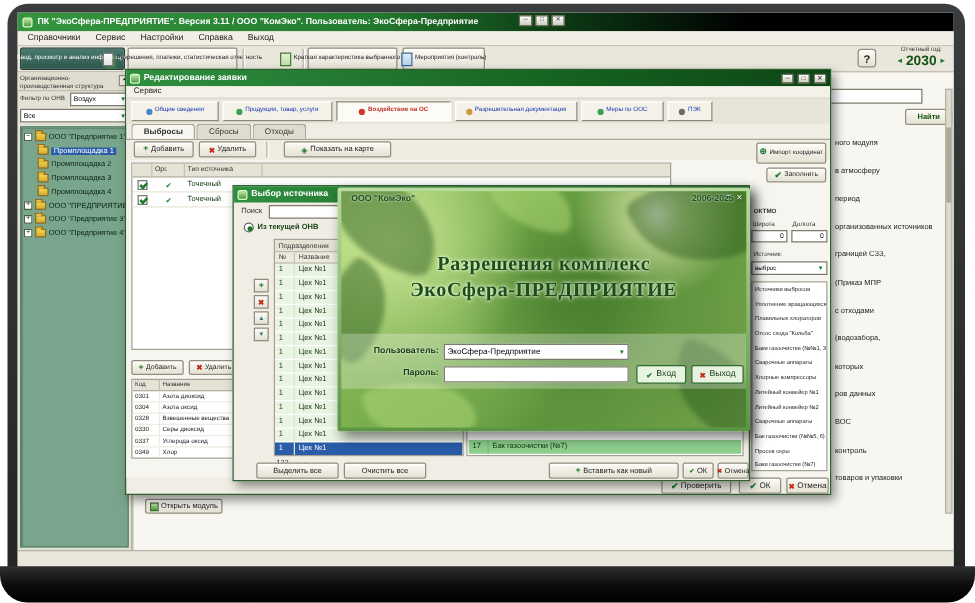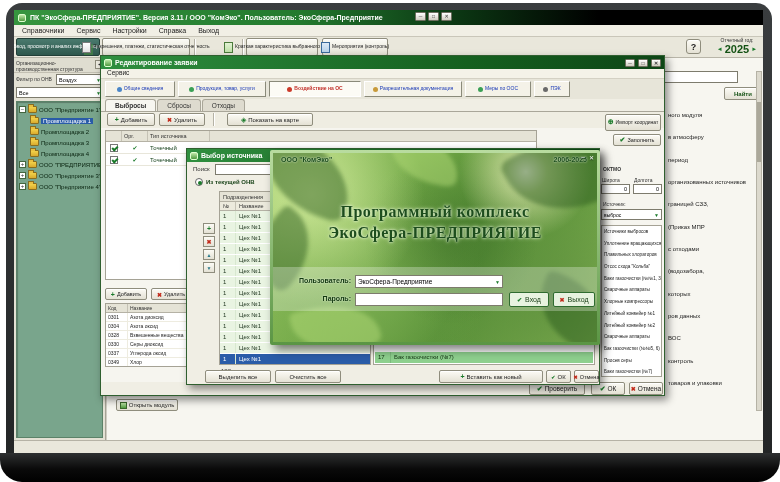--- a/index.html
+++ b/index.html
@@ -285,21 +285,21 @@
         <span class="doc-ic doc-b"></span>
         <span>Мероприятия (контроль)</span>
       </div>
       <div class="btn help-btn">
         <span>?</span>
       </div>
       <div class="yearbox">
         <span class="yl">Отчетный год:</span>
         <span class="yearrow">
           <span class="arr">◄</span>
-          <span class="yv">2025</span>
+          <span class="yv">2030</span>
           <span class="arr">►</span>
         </span>
       </div>
     </div>
 
     <div class="lp">
       <div class="lp-head">
         <span>Организационно-производственная структура</span>
         <span class="lp-headbtn">◄</span>
       </div>
@@ -700,21 +700,21 @@
         <span class="leaf" style="left:262px;top:128px;width:75px;height:62px;transform:rotate(22deg)"></span>
 
         <span class="sp-co">ООО "КомЭко"</span>
         <span class="sp-yr">2006-2025</span>
         <span class="sp-wc">
           <span>─</span>
           <span>✕</span>
         </span>
 
         <div class="sp-title">
-          <span>Программный комплекс</span>
+          <span>Разрешения комплекс</span>
           <span class="l2">ЭкоСфера-ПРЕДПРИЯТИЕ</span>
         </div>
 
         <div class="sp-band"></div>
         <span class="sp-label" style="left:14px;top:124px">Пользователь:</span>
         <div class="combo" style="left:82px;top:122px;width:148px;height:13px;font-size:6.5px">
           <span class="val">ЭкоСфера-Предприятие</span>
           <span class="dd">▼</span>
         </div>
         <span class="sp-label" style="left:14px;top:142px">Пароль:</span>

